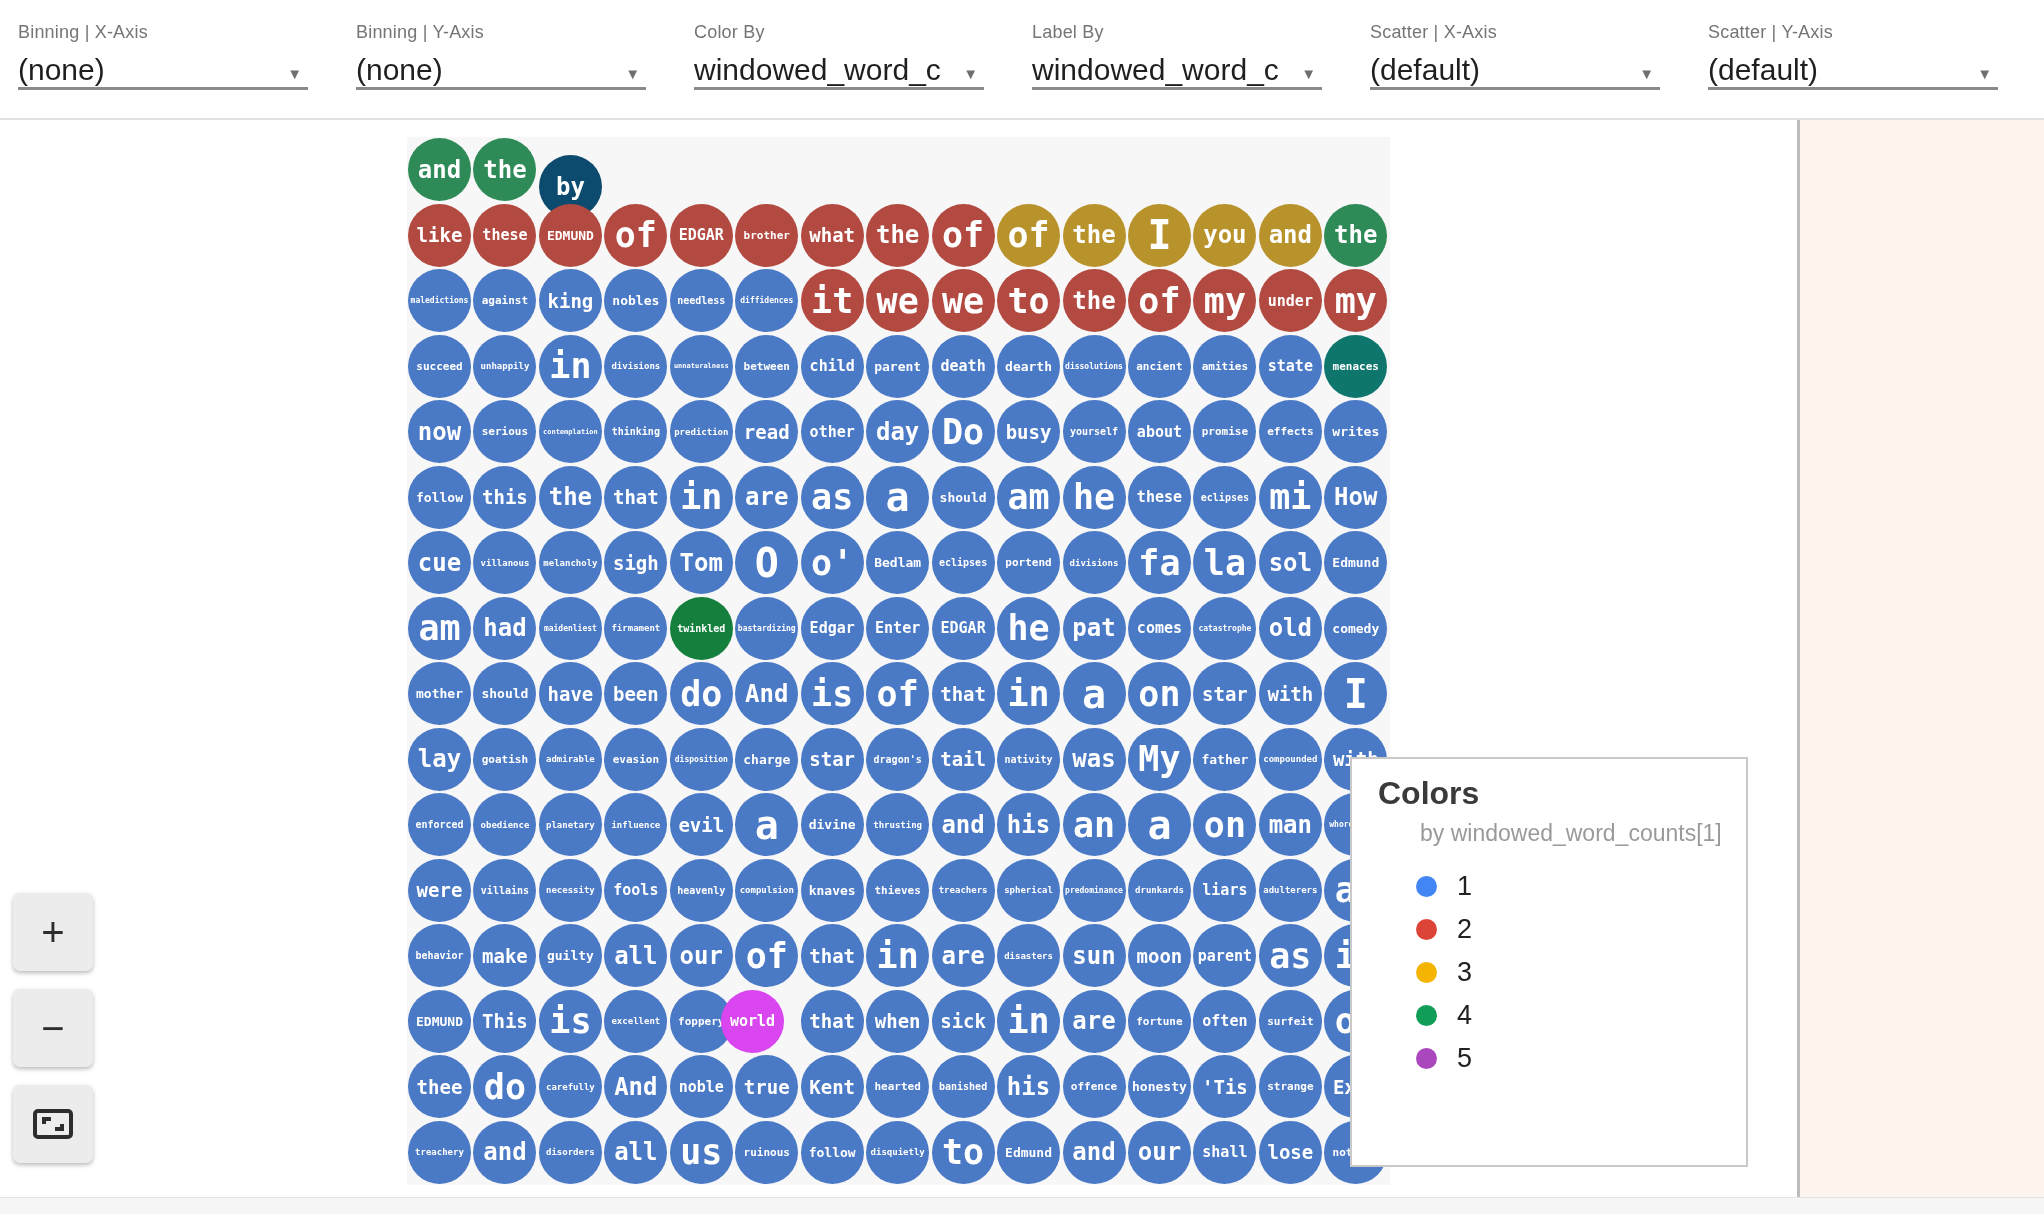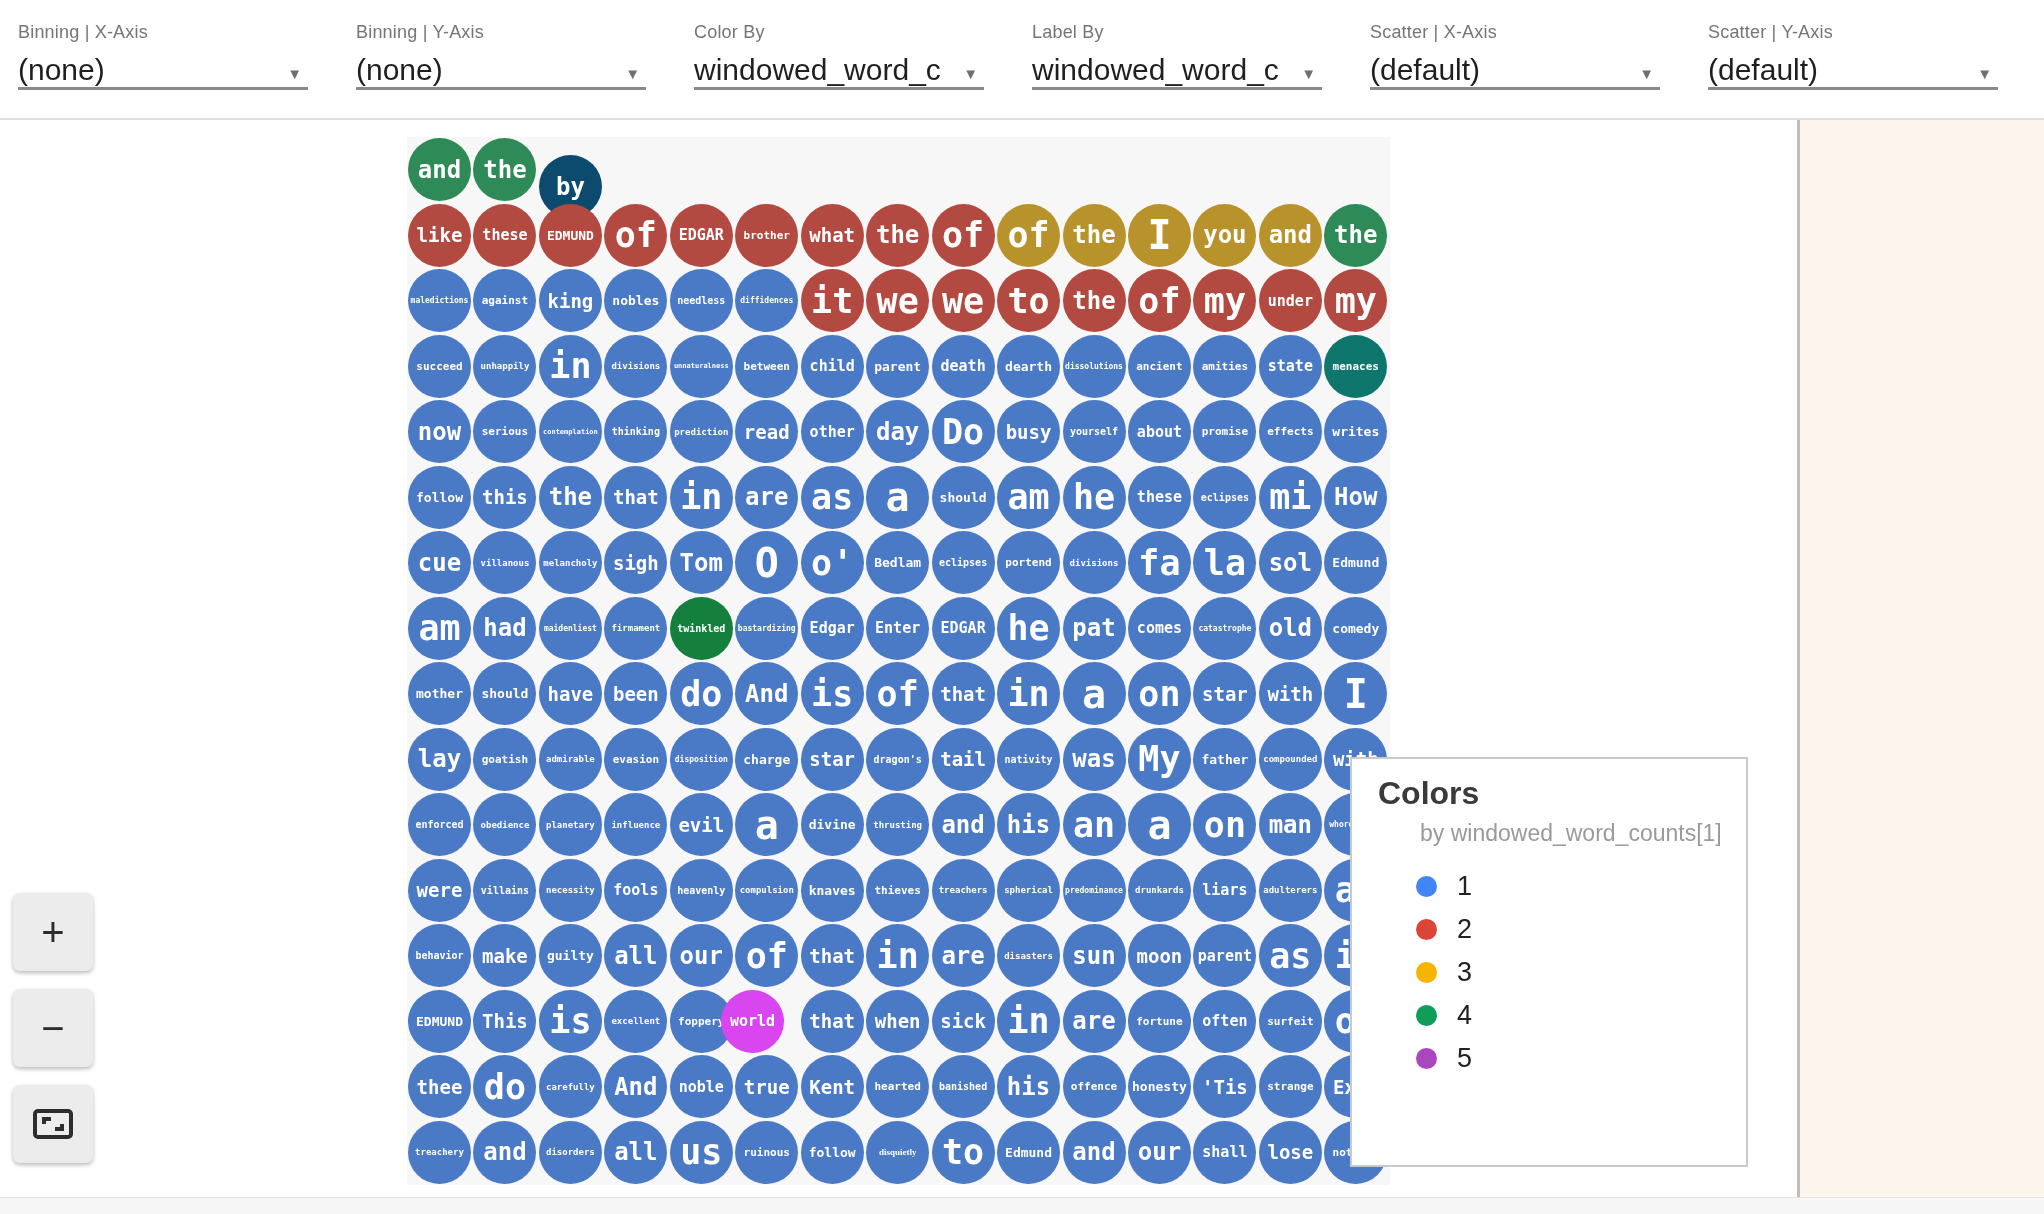--- a/index.html
+++ b/index.html
@@ -347,21 +347,21 @@
     <div class="circle" style="left: 786.4px; top: 918px; background: rgb(74, 121, 197); font-size: 19px;">'Tis</div>
     <div class="circle" style="left: 851.85px; top: 918px; background: rgb(74, 121, 197); font-size: 11px;">strange</div>
     <div class="circle" style="left: 917.3px; top: 918px; background: rgb(74, 121, 197); font-size: 19px;">Exit</div>
     <div class="circle" style="left: 1px; top: 983.5px; background: rgb(74, 121, 197); font-size: 9px;">treachery</div>
     <div class="circle" style="left: 66.45px; top: 983.5px; background: rgb(74, 121, 197); font-size: 24px;">and</div>
     <div class="circle" style="left: 131.9px; top: 983.5px; background: rgb(74, 121, 197); font-size: 9px;">disorders</div>
     <div class="circle" style="left: 197.35px; top: 983.5px; background: rgb(74, 121, 197); font-size: 24px;">all</div>
     <div class="circle" style="left: 262.8px; top: 983.5px; background: rgb(74, 121, 197); font-size: 35px;">us</div>
     <div class="circle" style="left: 328.25px; top: 983.5px; background: rgb(74, 121, 197); font-size: 11px;">ruinous</div>
     <div class="circle" style="left: 393.7px; top: 983.5px; background: rgb(74, 121, 197); font-size: 13px;">follow</div>
-    <div class="circle" style="left: 459.15px; top: 983.5px; background: rgb(74, 121, 197); font-size: 9px; font-family: Liberation Serif, serif;">disquietly</div>
+    <div class="circle" style="left: 459.15px; top: 983.5px; background: rgb(74, 121, 197); font-size: 9px;">disquietly</div>
     <div class="circle" style="left: 524.6px; top: 983.5px; background: rgb(74, 121, 197); font-size: 35px;">to</div>
     <div class="circle" style="left: 590.05px; top: 983.5px; background: rgb(74, 121, 197); font-size: 13px;">Edmund</div>
     <div class="circle" style="left: 655.5px; top: 983.5px; background: rgb(74, 121, 197); font-size: 24px;">and</div>
     <div class="circle" style="left: 720.95px; top: 983.5px; background: rgb(74, 121, 197); font-size: 24px;">our</div>
     <div class="circle" style="left: 786.4px; top: 983.5px; background: rgb(74, 121, 197); font-size: 15px;">shall</div>
     <div class="circle" style="left: 851.85px; top: 983.5px; background: rgb(74, 121, 197); font-size: 19px;">lose</div>
     <div class="circle" style="left: 917.3px; top: 983.5px; background: rgb(74, 121, 197); font-size: 11px;">nothing</div>
   </div>
 
 <div class="zoom-controls">

